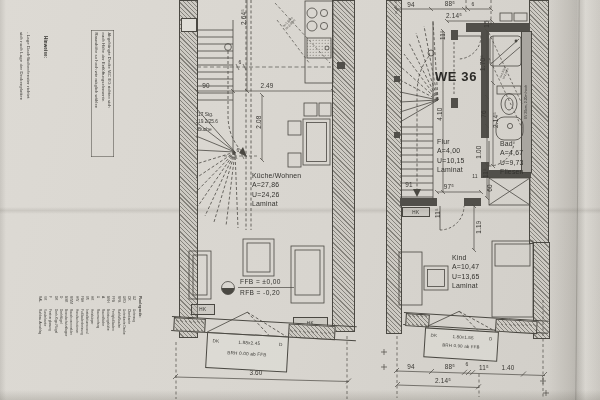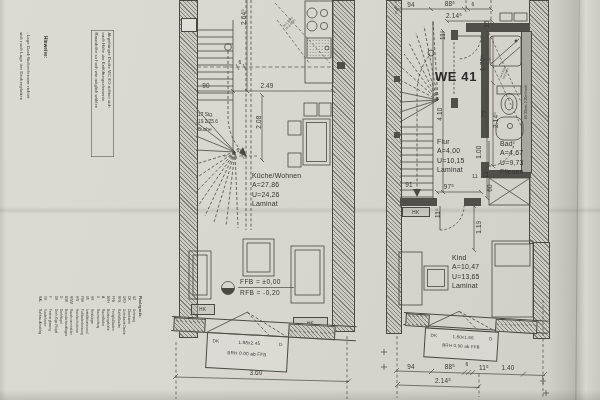--- a/index.html
+++ b/index.html
@@ -283,21 +283,21 @@
         <span>1.88x2.45</span>
         <span>D</span>
       </div>
       <div class="wb-row center" style="top:16px">
         <span>BRH 0.00 ab FFB</span>
       </div>
     </div>
   </div>
 
   <div>
-    <div class="unit-label" style="left:435px;top:69px">WE 41</div>
+    <div class="unit-label" style="left:435px;top:69px">WE 36</div>
     <div class="room" style="left:437px;top:137px">
       <div>Flur</div>
       <div>A=4,00</div>
       <div>U=10,15</div>
       <div>Laminat</div>
     </div>
     <div class="room" style="left:500px;top:139px">
       <div>Bad</div>
       <div>A=4,67</div>
       <div>U=9,73</div>

